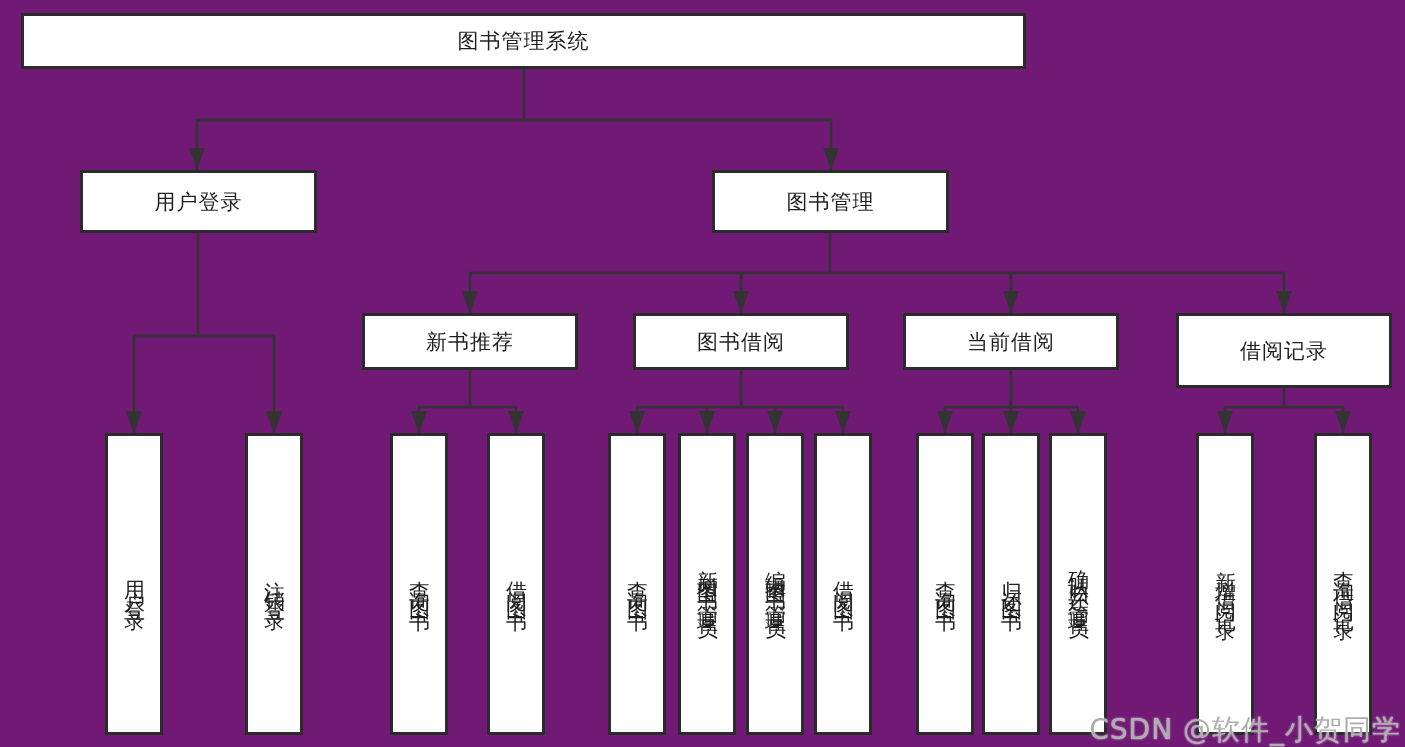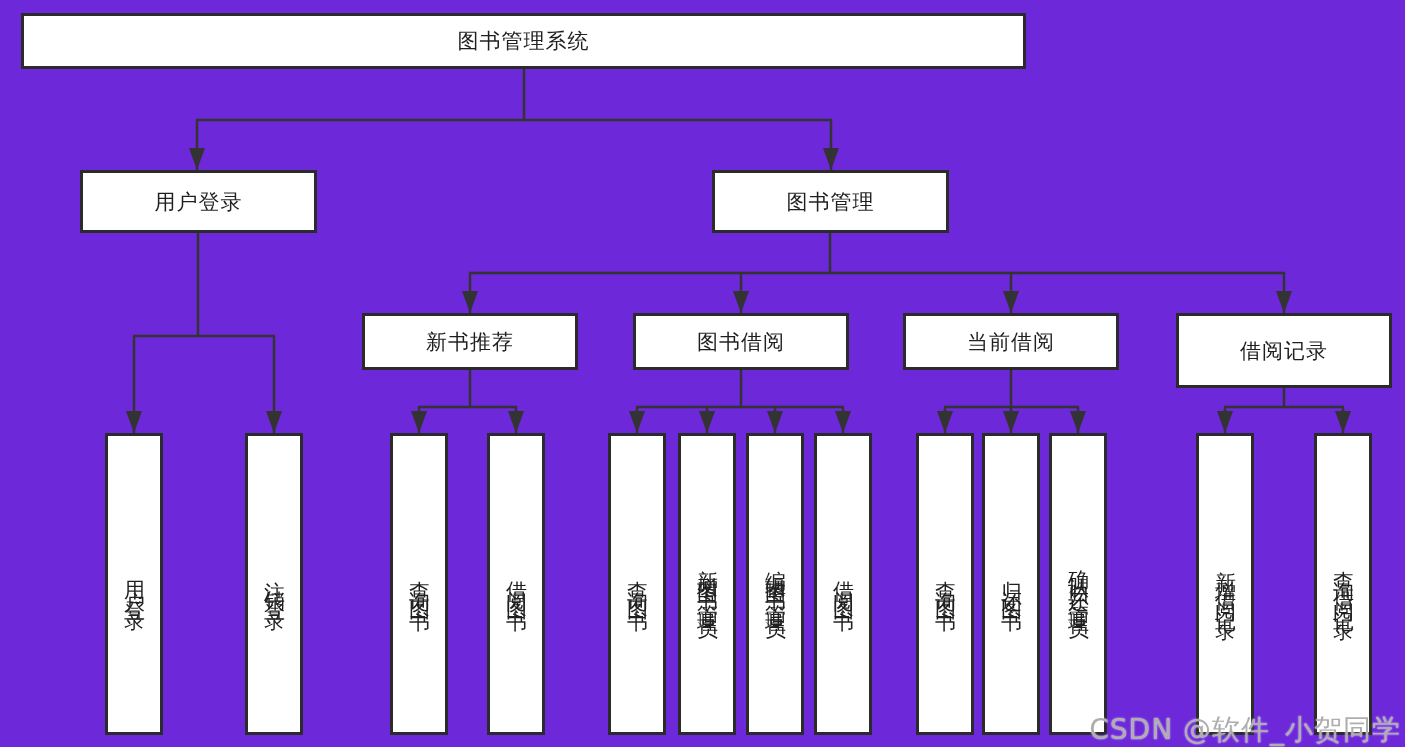--- a/index.html
+++ b/index.html
@@ -1,20 +1,20 @@
 <!DOCTYPE html>
 <html><head>
 <meta charset="utf-8">
 <style>
   html, body { margin: 0; padding: 0; background: #ffffff; }
   .canvas {
     position: relative;
     width: 1405px;
     height: 747px;
-    background: #6d28d9;
+    background: #701a75;
     font-family: "DejaVu Sans", "Liberation Sans", sans-serif;
     overflow: hidden;
   }
   .connectors {
     position: absolute;
     left: 0; top: 0;
     width: 1405px; height: 747px;
     pointer-events: none;
   }
   .node {

